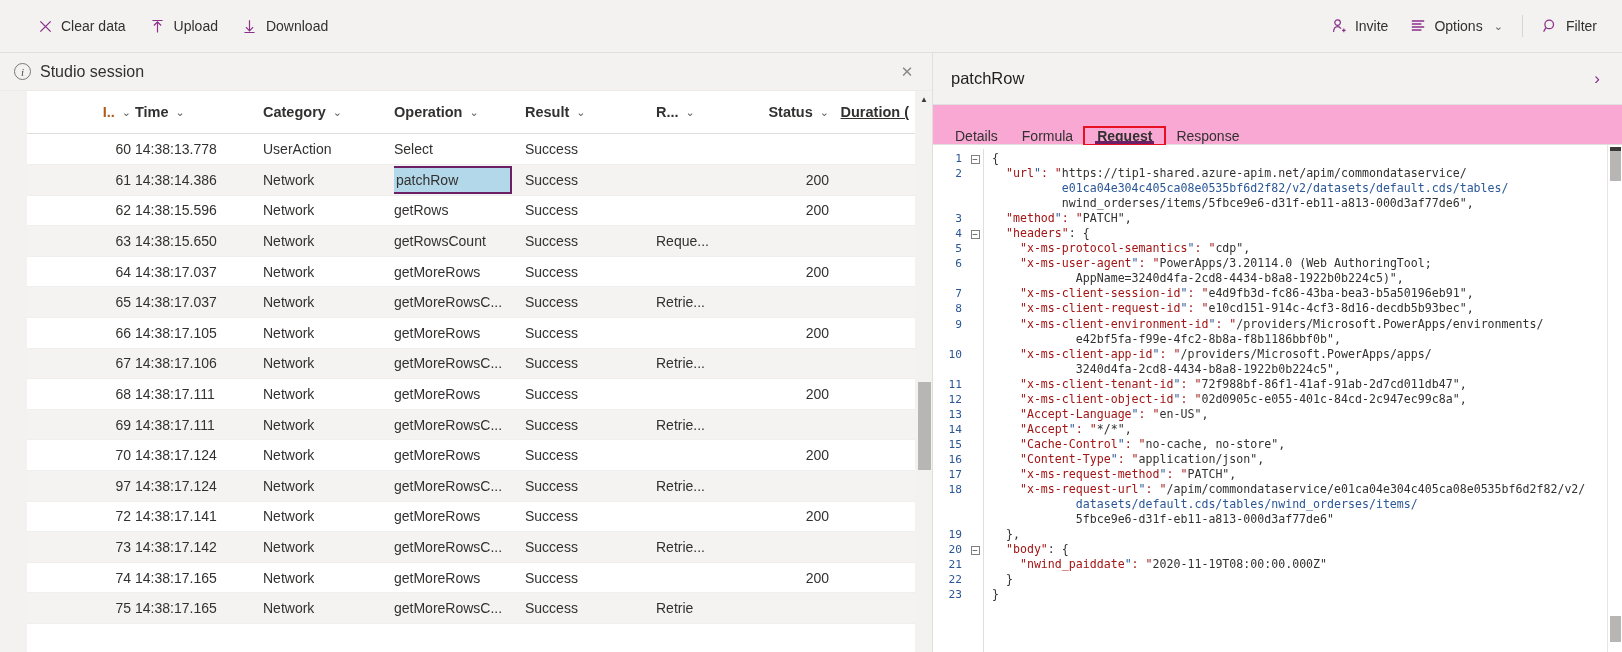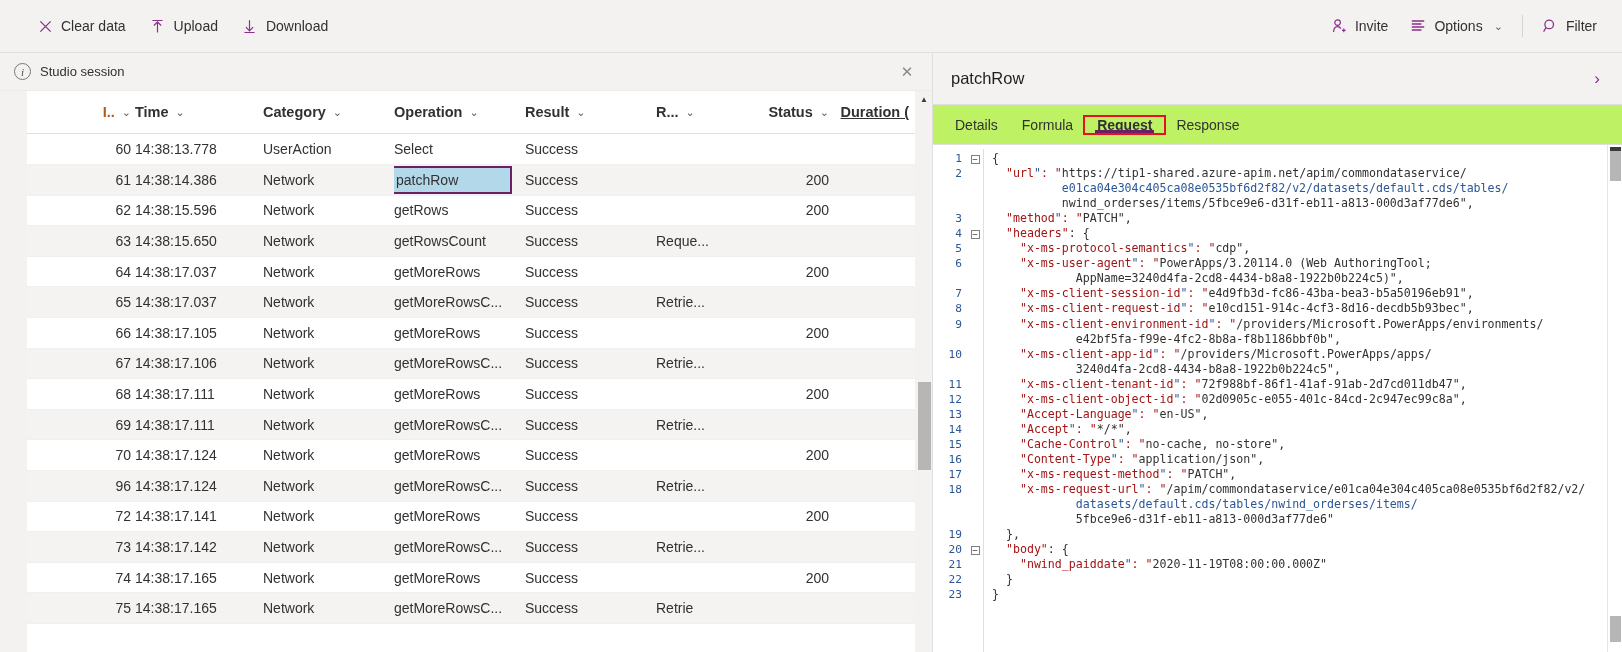--- a/index.html
+++ b/index.html
@@ -48,21 +48,21 @@
     padding:0 12px 0 14px;
     border-bottom:1px solid #edebe9;
   }
   .session-info-icon {
     width:17px; height:17px; border-radius:50%;
     border:1px solid #7a7876; color:#4a4846;
     display:flex; align-items:center; justify-content:center;
     font-size:11px; font-style:italic; font-family:"Liberation Serif", serif;
     margin-right:9px;
   }
-  .session-label { font-size:13px; color:#323130; }
+  .session-label { font-size:16px; color:#323130; }
   .session-close {
     margin-left:auto; width:26px; height:26px;
     display:flex; align-items:center; justify-content:center;
     color:#8a8886; cursor:pointer; font-size:15px;
   }
 
   .gridwrap { flex:1; display:flex; min-height:0; padding-left:27px; background:#f3f2f1; }
   .gridcol { flex:1; min-width:0; display:flex; flex-direction:column; background:#ffffff; }
 
   table.grid { width:100%; border-collapse:collapse; table-layout:fixed; }
@@ -120,22 +120,22 @@
   
   .rightpane { flex:1; min-width:0; display:flex; flex-direction:column; background:#ffffff; border-left:1px solid #e1dfdd; }
   .rp-header {
     height:52px; min-height:52px; background:#f3f2f1;
     display:flex; align-items:center; padding:0 14px 0 18px;
     border-bottom:1px solid #e1dfdd;
   }
   .rp-title { font-size:16.5px; color:#201f1e; }
   .rp-expand { margin-left:auto; color:#8a2f8a; font-size:17px; cursor:pointer; padding:4px 8px; }
   .rp-tabs {
-    height:40px; min-height:40px; background:#bef264;
-    display:flex; align-items:center; padding-left:10px;
+    height:40px; min-height:40px; background:#f9a8d4;
+    display:flex; align-items:flex-end; padding-left:10px;
     border-bottom:1px solid #e1dfdd; position:relative;
   }
   .rp-tab {
     display:flex; align-items:center; padding:0 12px;
     font-size:14px; color:#323130; cursor:pointer; position:relative;
   }
   .rp-tab.active { font-weight:600; }
   .rp-tab.active::after {
     content:""; position:absolute; left:10px; right:10px; bottom:0;
     height:3px; background:#6b2065;
@@ -424,21 +424,21 @@
                     <td class="c-id">70</td>
                     <td class="c-time">14:38:17.124</td>
                     <td class="c-cat">Network</td>
                     <td class="c-op">getMoreRows</td>
                     <td class="c-res">Success</td>
                     <td class="c-r"></td>
                     <td class="c-status">200</td>
                     <td class="c-dur"></td>
                   </tr>
                   <tr class="row-alt">
-                    <td class="c-id">96</td>
+                    <td class="c-id">97</td>
                     <td class="c-time">14:38:17.124</td>
                     <td class="c-cat">Network</td>
                     <td class="c-op">getMoreRowsC...</td>
                     <td class="c-res">Success</td>
                     <td class="c-r">Retrie...</td>
                     <td class="c-status"></td>
                     <td class="c-dur"></td>
                   </tr>
                   <tr class="row-norm">
                     <td class="c-id">72</td>

